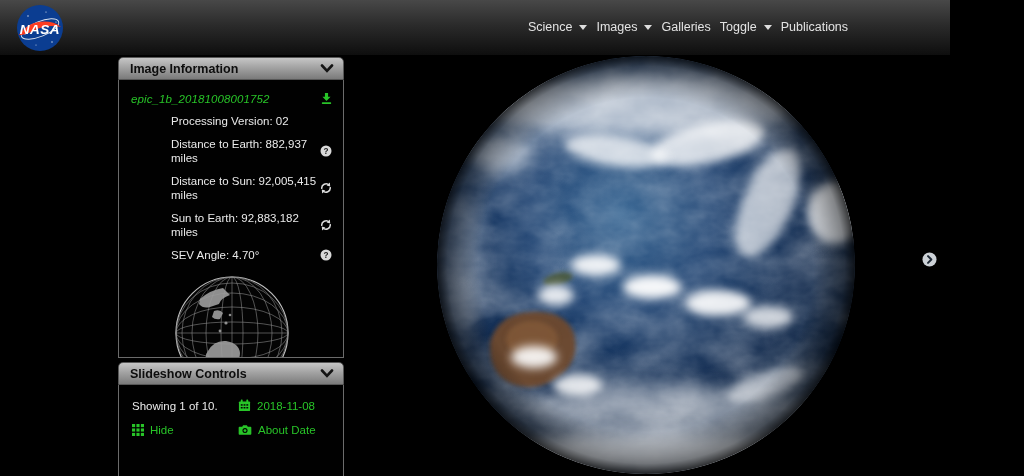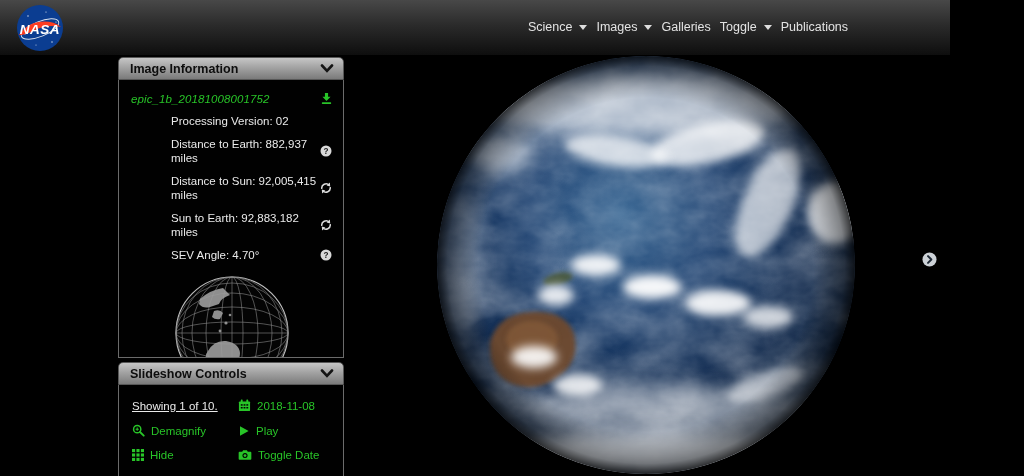--- a/index.html
+++ b/index.html
@@ -54,21 +54,21 @@
   .filename { color:#28c428; font-size:11.5px; letter-spacing:.1px;font-style:italic; }
   .info-row {
     display:flex; justify-content:space-between; align-items:center;
     color:#eaeaea; font-size:11.5px; line-height:14px; margin-bottom:9px;padding-left:40px;
   }
   .row-icon { width:13px; height:13px; flex:0 0 auto; cursor:pointer; }
   .globe-wrap { width:124px; margin:2px auto 0; }
 
   .ss-body { height:92px; padding:14px 10px 0 13px; overflow:hidden; }
   .ss-row { display:grid; grid-template-columns:106px auto; align-items:center; margin-bottom:12px; }
-  .ss-static { color:#eaeaea; font-size:11.5px;text-decoration:underline; }
+  .ss-static { color:#eaeaea; font-size:11.5px; }
   .green-link {
     display:flex; align-items:center; gap:6px;
     color:#28c428; font-size:11.5px; cursor:pointer; white-space:nowrap;
   }
 
   
   .earth { position:absolute; left:436px; top:55px; width:420px; height:420px; cursor:pointer; }
   .nav-arrow { position:absolute; width:15px; height:15px; cursor:pointer; }
   .arrow-prev { left:312px; top:252px; }
   .arrow-next { left:922px; top:252px; }
@@ -316,36 +316,20 @@
                 <rect x="9" y="5.6" width="2" height="1.6"></rect>
               <rect x="3" y="8.6" width="2" height="1.6"></rect>
                 <rect x="6" y="8.6" width="2" height="1.6"></rect>
                 <rect x="9" y="8.6" width="2" height="1.6"></rect>
             </g>
           </svg>
           <span>2018-11-08</span>
         </span>
       </div>
 
-      <div class="ss-row">
-        <span class="green-link">
-          <svg viewBox="0 0 14 14" width="13" height="13">
-            <circle cx="5.6" cy="5.6" r="3.9" fill="none" stroke="#28c428" stroke-width="1.6"></circle>
-            <path d="M8.6 8.6 L12.6 12.6" stroke="#28c428" stroke-width="2" stroke-linecap="round"></path>
-            <path d="M3.9 5.6 h3.4 M5.6 3.9 v3.4" stroke="#28c428" stroke-width="1.2"></path>
-          </svg>
-          <span>Demagnify</span>
-        </span>
-        <span class="green-link">
-          <svg viewBox="0 0 12 12" width="12" height="12">
-            <path d="M2 1.2 L10.6 6 L2 10.8 z" fill="#28c428"></path>
-          </svg>
-          <span>Play</span>
-        </span>
-      </div>
 
       <div class="ss-row">
         <span class="green-link">
           <svg viewBox="0 0 13 13" width="12" height="12" fill="#28c428">
             <rect x="0" y="0" width="3.4" height="3.4"></rect>
               <rect x="4.8" y="0" width="3.4" height="3.4"></rect>
               <rect x="9.6" y="0" width="3.4" height="3.4"></rect>
             <rect x="0" y="4.8" width="3.4" height="3.4"></rect>
               <rect x="4.8" y="4.8" width="3.4" height="3.4"></rect>
               <rect x="9.6" y="4.8" width="3.4" height="3.4"></rect>
@@ -354,20 +338,20 @@
               <rect x="9.6" y="9.6" width="3.4" height="3.4"></rect>
           </svg>
           <span>Hide</span>
         </span>
         <span class="green-link">
           <svg viewBox="0 0 15 12" width="14" height="12">
             <path d="M1.6 2.6 h2.9 l1 -1.6 h4 l1 1.6 h2.9 a0.9 0.9 0 0 1 0.9 0.9 v6.6 a0.9 0.9 0 0 1 -0.9 0.9 H1.6 a0.9 0.9 0 0 1 -0.9 -0.9 V3.5 a0.9 0.9 0 0 1 0.9 -0.9 z" fill="#28c428"></path>
             <circle cx="7.5" cy="6.6" r="2.7" fill="#000"></circle>
             <circle cx="7.5" cy="6.6" r="1.5" fill="#28c428"></circle>
           </svg>
-          <span>Toggle Date</span>
+          <span>About Date</span>
         </span>
       </div>
 
     </div>
   </div>
 
 </div>
 
 </body></html>

